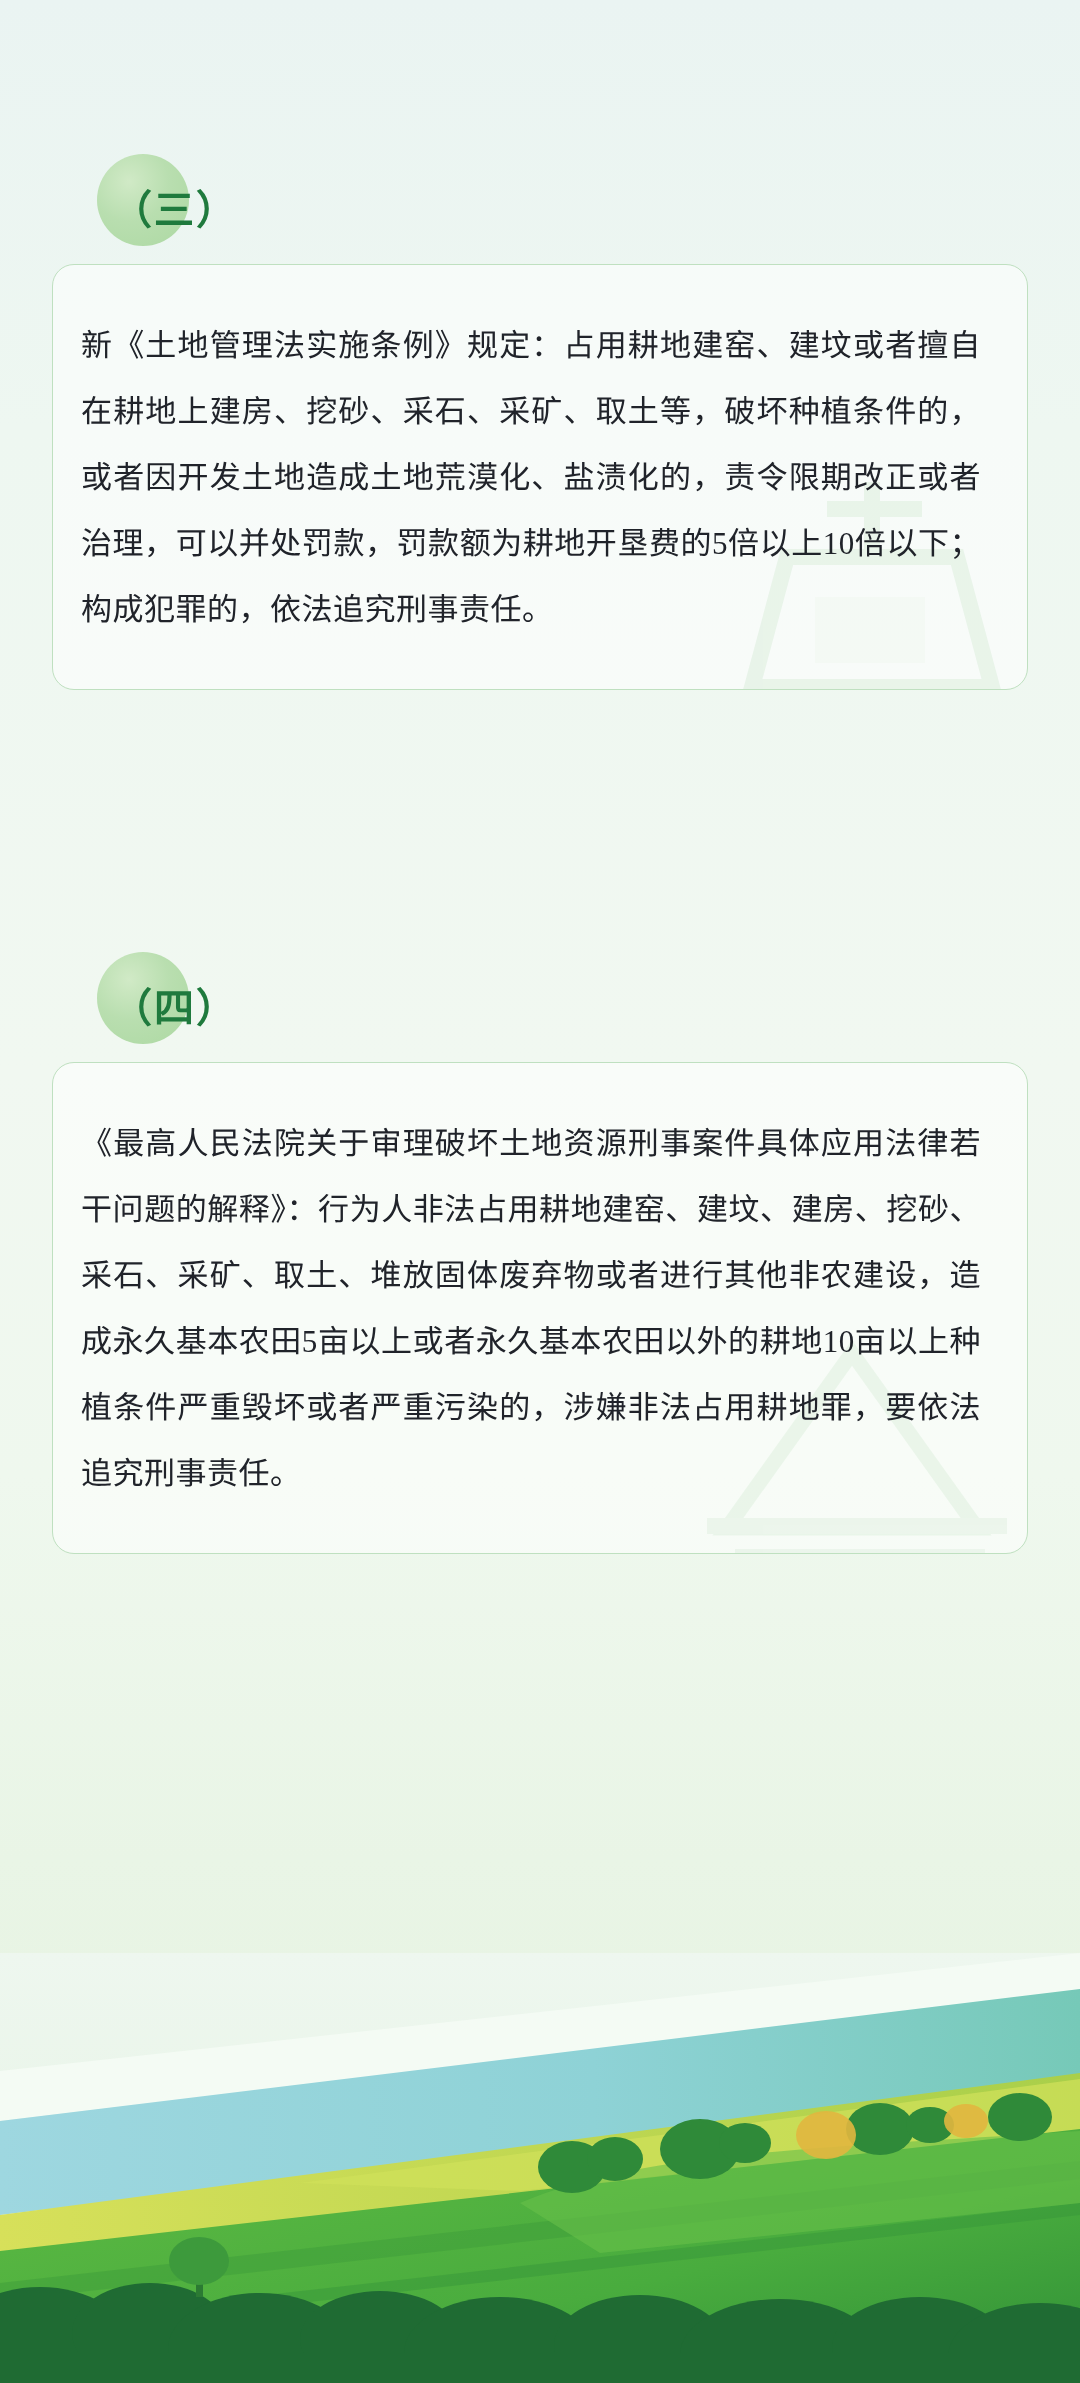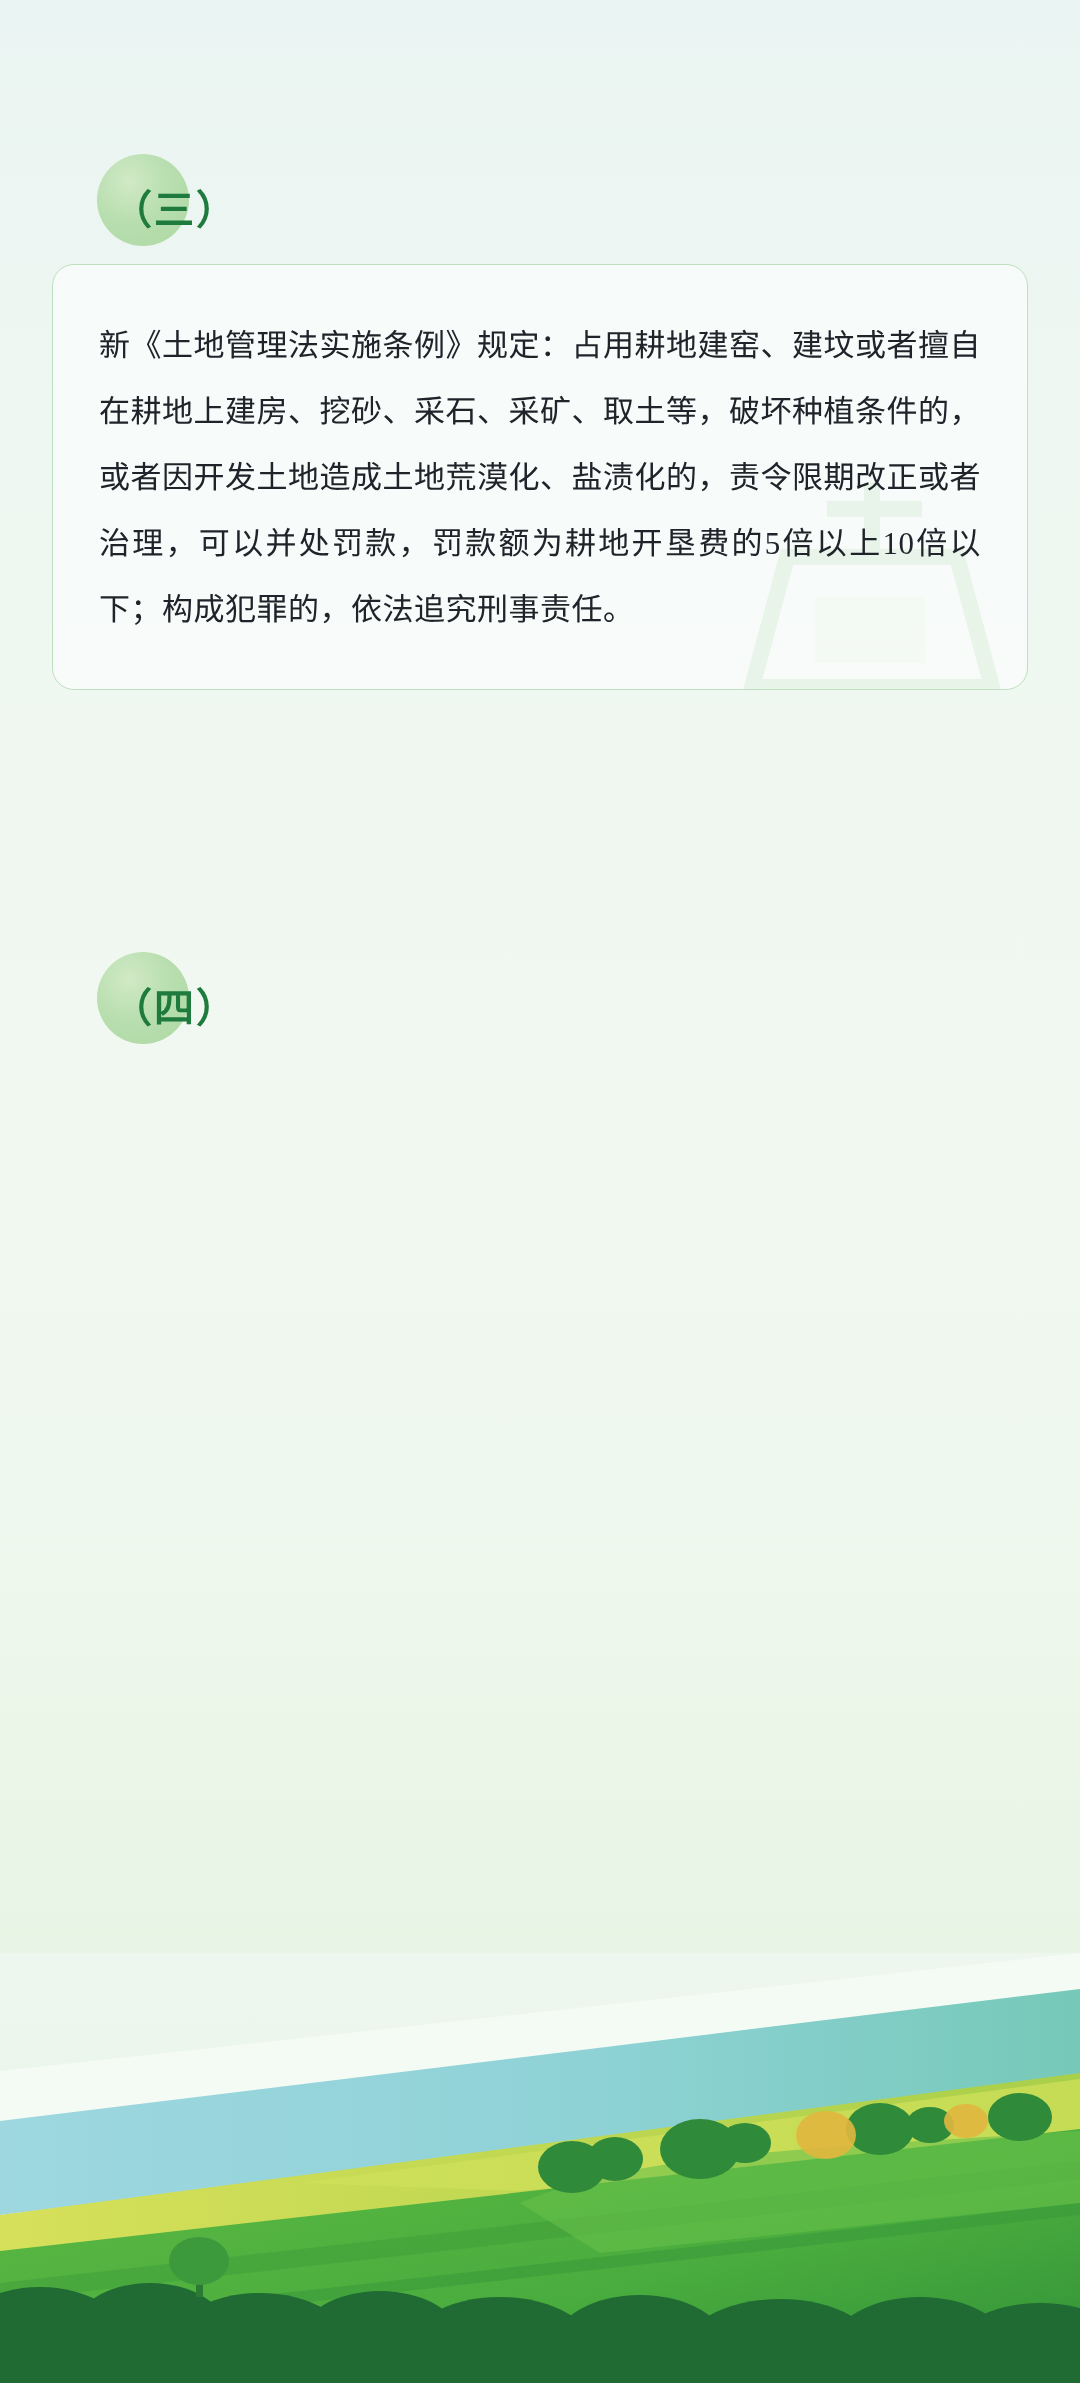--- a/index.html
+++ b/index.html
@@ -52,21 +52,21 @@
     font-family: "Liberation Serif", "DejaVu Serif", serif;
     white-space: nowrap;
   }
 
   .card {
     position: relative;
     box-sizing: border-box;
     border: 1.5px solid #bfe0c0;
     border-radius: 22px;
     background: rgba(255,255,255,0.55);
-    padding: 48px 46px 46px 46px;
+    padding: 48px 46px 46px 28px;
     overflow: hidden;
   }
   .card p {
     position: relative;
     margin: 0;
     font-size: 31px;
     line-height: 66px;
     color: #20232a;
     text-align: justify;
     text-justify: inter-ideograph;
@@ -131,20 +131,30 @@
         <rect x="108" y="150" width="110" height="66" fill="#f0f8f0"></rect>
       </svg>
       <p class="indent">新《土地管理法实施条例》规定：占用耕地建窑、建坟或者擅自在耕地上建房、挖砂、采石、采矿、取土等，破坏种植条件的，或者因开发土地造成土地荒漠化、盐渍化的，责令限期改正或者治理，可以并处罚款，罚款额为耕地开垦费的5倍以上10倍以下；构成犯罪的，依法追究刑事责任。</p>
     </div>
   </div>
 
   <div class="section" id="section-4">
     <div class="sec-head">
       <div class="head-circle"></div>
       <div class="head-label">（四）</div>
+    </div>
+    <div class="card">
+      <svg class="wm wm-tri" viewBox="0 0 330 250">
+        <g fill="none" stroke="#dff0df" stroke-width="15">
+          <path d="M165 40 L290 215 L40 215 Z"></path>
+        </g>
+        <rect x="20" y="205" width="300" height="16" fill="#e3f1e3"></rect>
+        <rect x="48" y="236" width="250" height="16" fill="#e3f1e3"></rect>
+      </svg>
+      <p class="indent">《最高人民法院关于审理破坏土地资源刑事案件具体应用法律若干问题的解释》：行为人非法占用耕地建窑、建坟、建房、挖砂、采石、采矿、取土、堆放固体废弃物或者进行其他非农建设，造成永久基本农田5亩以上或者永久基本农田以外的耕地10亩以上种植条件严重毁坏或者严重污染的，涉嫌非法占用耕地罪，要依法追究刑事责任。</p>
     </div>
   </div>
 
   <svg class="scene" viewBox="0 0 1080 430" preserveAspectRatio="none">
     <defs>
       <linearGradient id="skyG" x1="0" y1="0" x2="0" y2="1">
         <stop offset="0%" stop-color="#eef7ef"></stop>
         <stop offset="100%" stop-color="#e3f2e1"></stop>
       </linearGradient>
       <linearGradient id="waterG" x1="0" y1="0" x2="1" y2="0">

